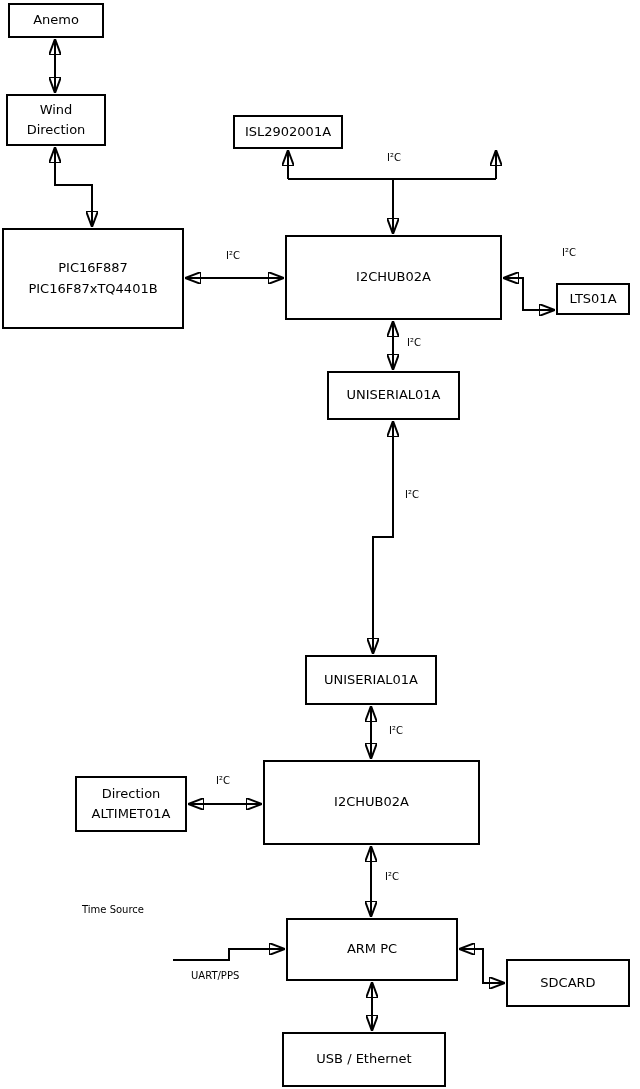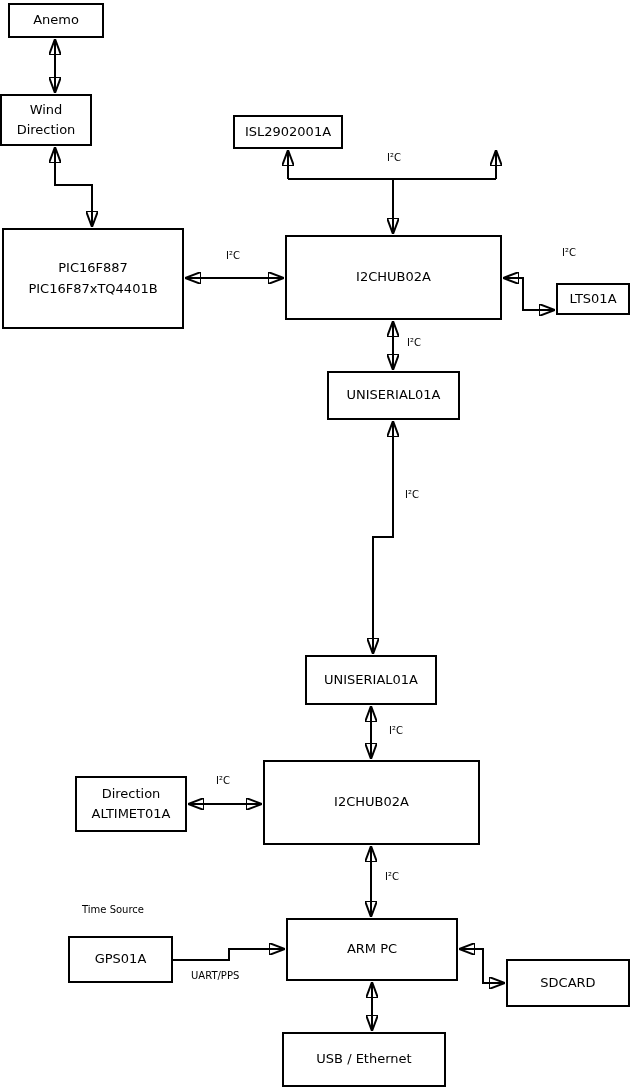--- a/index.html
+++ b/index.html
@@ -51,21 +51,21 @@
     <path d="M371 847 L371 916" marker-start="url(#arrow)" marker-end="url(#arrow)"></path>
     <path d="M173 960 L229 960 L229 949 L284 949" marker-end="url(#arrow)"></path>
     <path d="M460 949 L483 949 L483 983 L504 983" marker-start="url(#arrow)" marker-end="url(#arrow)"></path>
     <path d="M372 983 L372 1030" marker-start="url(#arrow)" marker-end="url(#arrow)"></path>
   </svg>
 
   <div class="node" style="left:8px;top:3px;width:96px;height:35px">
     <span>Anemo</span>
   </div>
 
-  <div class="node" style="left:0;top:94px;width:92px;height:52px">
+  <div class="node" style="left:6px;top:94px;width:100px;height:52px">
     <span>Wind
 Direction</span>
   </div>
 
   <div class="node" style="left:2px;top:228px;width:182px;height:101px">
     <span>PIC16F887
 PIC16F87xTQ4401B</span>
   </div>
 
   <div class="node" style="left:233px;top:115px;width:110px;height:34px">
@@ -95,23 +95,20 @@
 
   <div class="node" style="left:75px;top:776px;width:112px;height:56px">
     <span>Direction
 ALTIMET01A</span>
   </div>
 
   <div class="node" style="left:286px;top:918px;width:172px;height:63px">
     <span>ARM PC</span>
   </div>
 
-  <div class="node" style="left:68px;top:936px;width:105px;height:47px">
-    <span>GPS01A</span>
-  </div>
 
   <div class="node" style="left:506px;top:959px;width:124px;height:48px">
     <span>SDCARD</span>
   </div>
 
   <div class="node" style="left:282px;top:1032px;width:164px;height:55px">
     <span>USB / Ethernet</span>
   </div>
 
   <span class="lbl" style="left:387px;top:152px">I²C</span>

